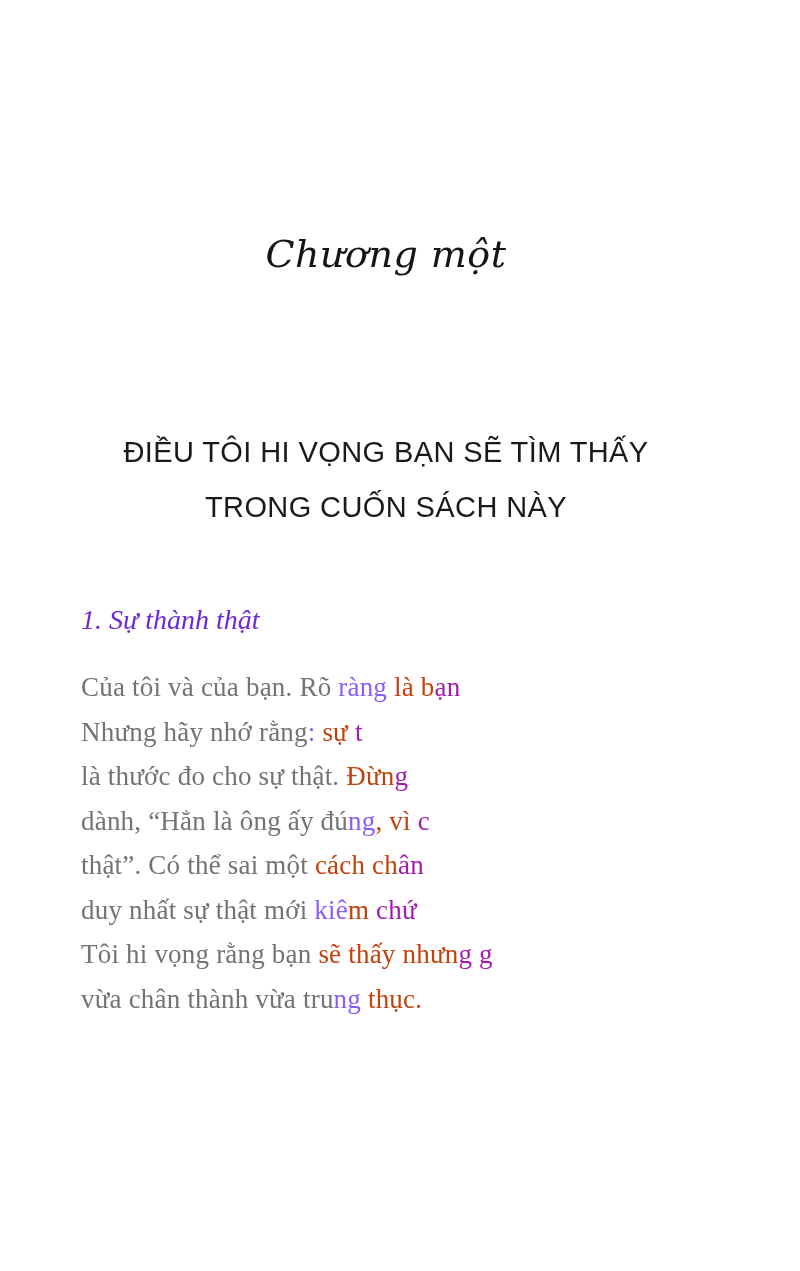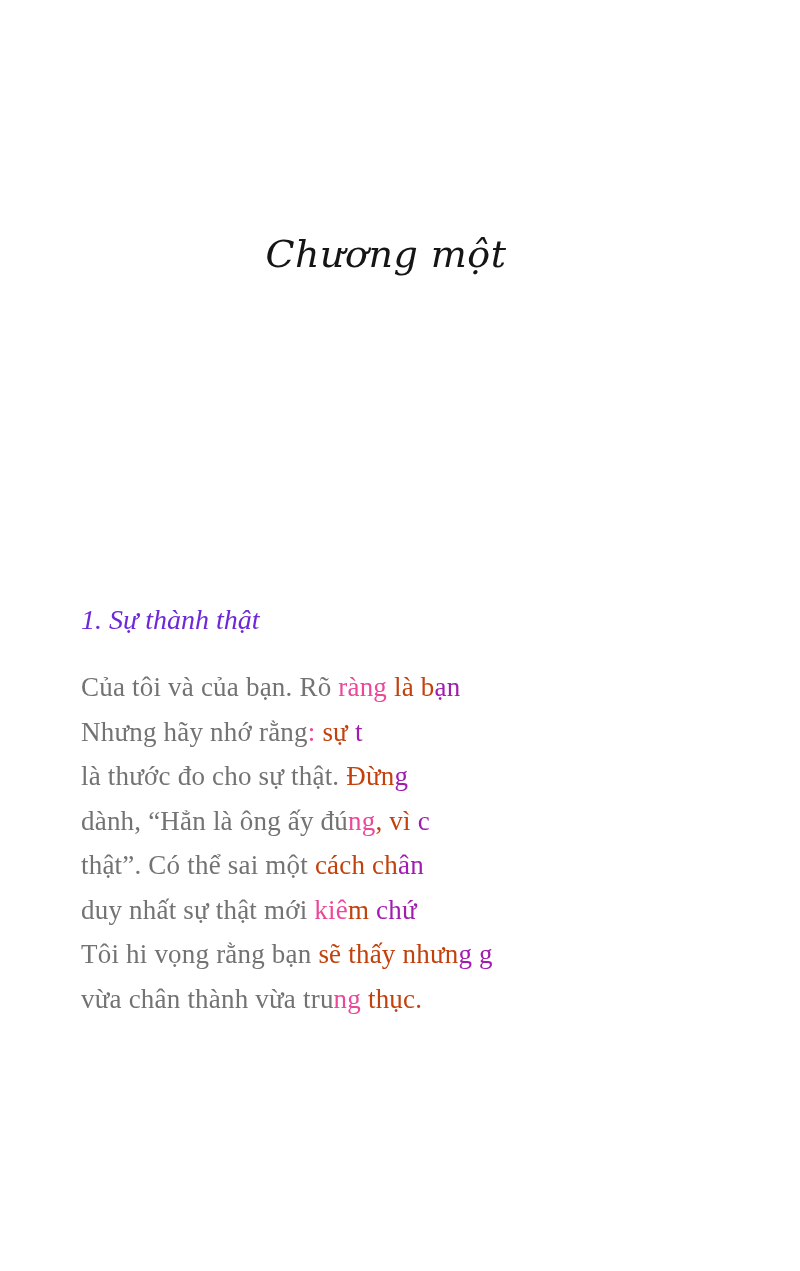--- a/index.html
+++ b/index.html
@@ -65,31 +65,33 @@
       line-height: 44.5px;
       color: #161616;
       letter-spacing: 0.2px;
     }
     .body .line {
       display: block;
       white-space: nowrap;
       height: 44.5px;
     }
     .solid { color: #737373; }
-    .fade1 { color: #ec4899; }
+    .fade1 { color: #8b5cf6; }
     .fade2 { color: #c2410c; }
     .fade3 { color: #a21caf; }
   </style>
 </head>
 <body>
 
 <div class="page">
 
   <div class="chapter-title">Chương một</div>
 
+  <div class="heading l1">ĐIỀU TÔI HI VỌNG BẠN SẼ TÌM THẤY</div>
+  <div class="heading l2">TRONG CUỐN SÁCH NÀY</div>
 
   <div class="section-title">1. Sự thành thật</div>
 
   <div class="body">
     <span class="line">
       <span class="solid">Của tôi và của bạn. Rõ </span><span class="fade1">ràng</span><span class="fade2"> là b</span><span class="fade3">ạn</span>
     </span>
     <span class="line">
       <span class="solid">Nhưng hãy nhớ rằng</span><span class="fade1">: </span><span class="fade2">sự</span><span class="fade3"> t</span>
     </span>

